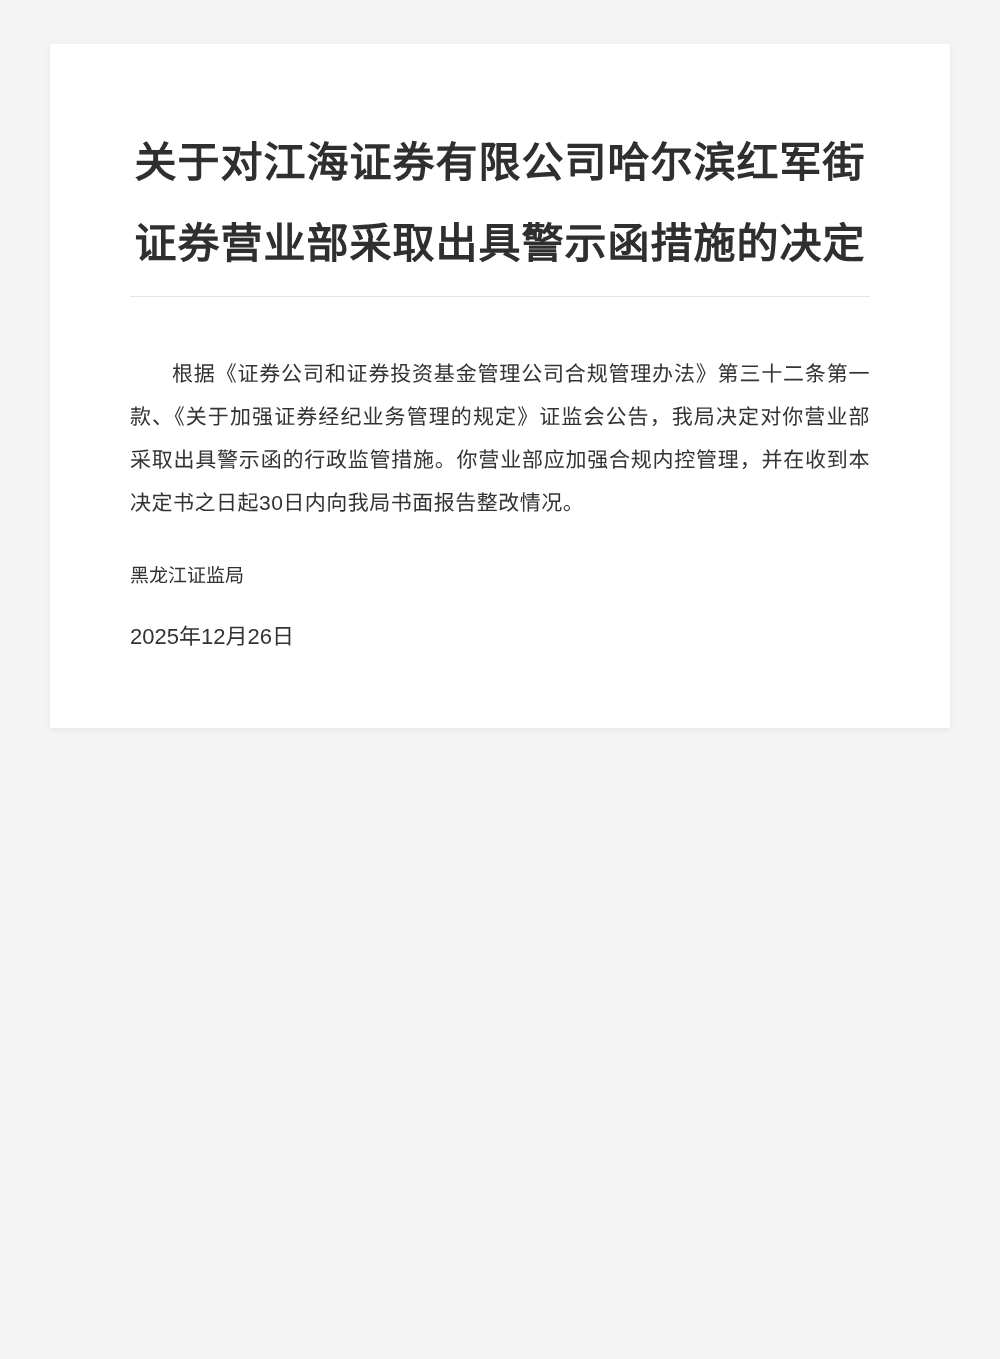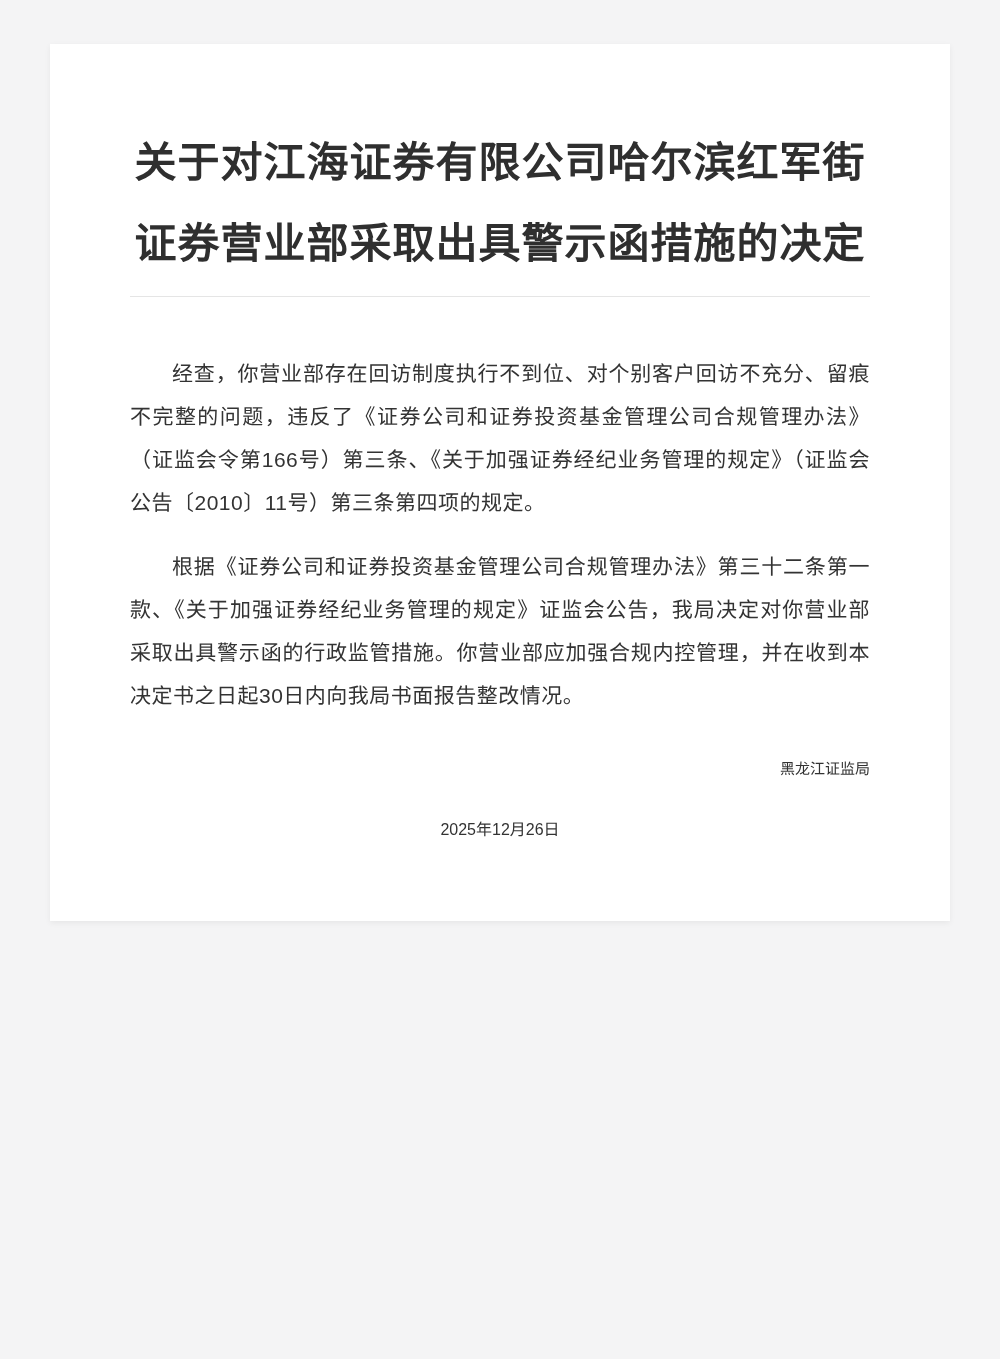--- a/index.html
+++ b/index.html
@@ -46,42 +46,41 @@
       margin: 0 0 21px 0;
       font-size: 21px;
       line-height: 43px;
       text-indent: 2em;
       text-align: justify;
       letter-spacing: 0.5px;
       color: #333333;
     }
     .signature {
       margin: 30px 0 0 0;
-      font-size: 15px;
+      font-size: 19px;
       line-height: 43px;
-      text-align: right;
+      text-align: left;
       color: #333333;
     }
     .date {
       margin: 18px 0 0 0;
-      font-size: 16px;
+      font-size: 22px;
       line-height: 43px;
-      text-align: center;
+      text-align: left;
       color: #333333;
     }
   </style>
 </head>
 <body>
 
 <div class="page">
   <div class="card">
     <h1 class="title">关于对江海证券有限公司哈尔滨红军街证券营业部采取出具警示函措施的决定</h1>
     <hr class="divider">
     <div class="body-text">
       <div id="paragraphs">
-          <p>经查，你营业部存在回访制度执行不到位、对个别客户回访不充分、留痕不完整的问题，违反了《证券公司和证券投资基金管理公司合规管理办法》（证监会令第166号）第三条、《关于加强证券经纪业务管理的规定》（证监会公告〔2010〕11号）第三条第四项的规定。</p>
           <p>根据《证券公司和证券投资基金管理公司合规管理办法》第三十二条第一款、《关于加强证券经纪业务管理的规定》证监会公告，我局决定对你营业部采取出具警示函的行政监管措施。你营业部应加强合规内控管理，并在收到本决定书之日起30日内向我局书面报告整改情况。</p>
         </div>
     </div>
     <div class="signature">黑龙江证监局</div>
     <div class="date">2025年12月26日</div>
   </div>
 </div>
 
 </body></html>

